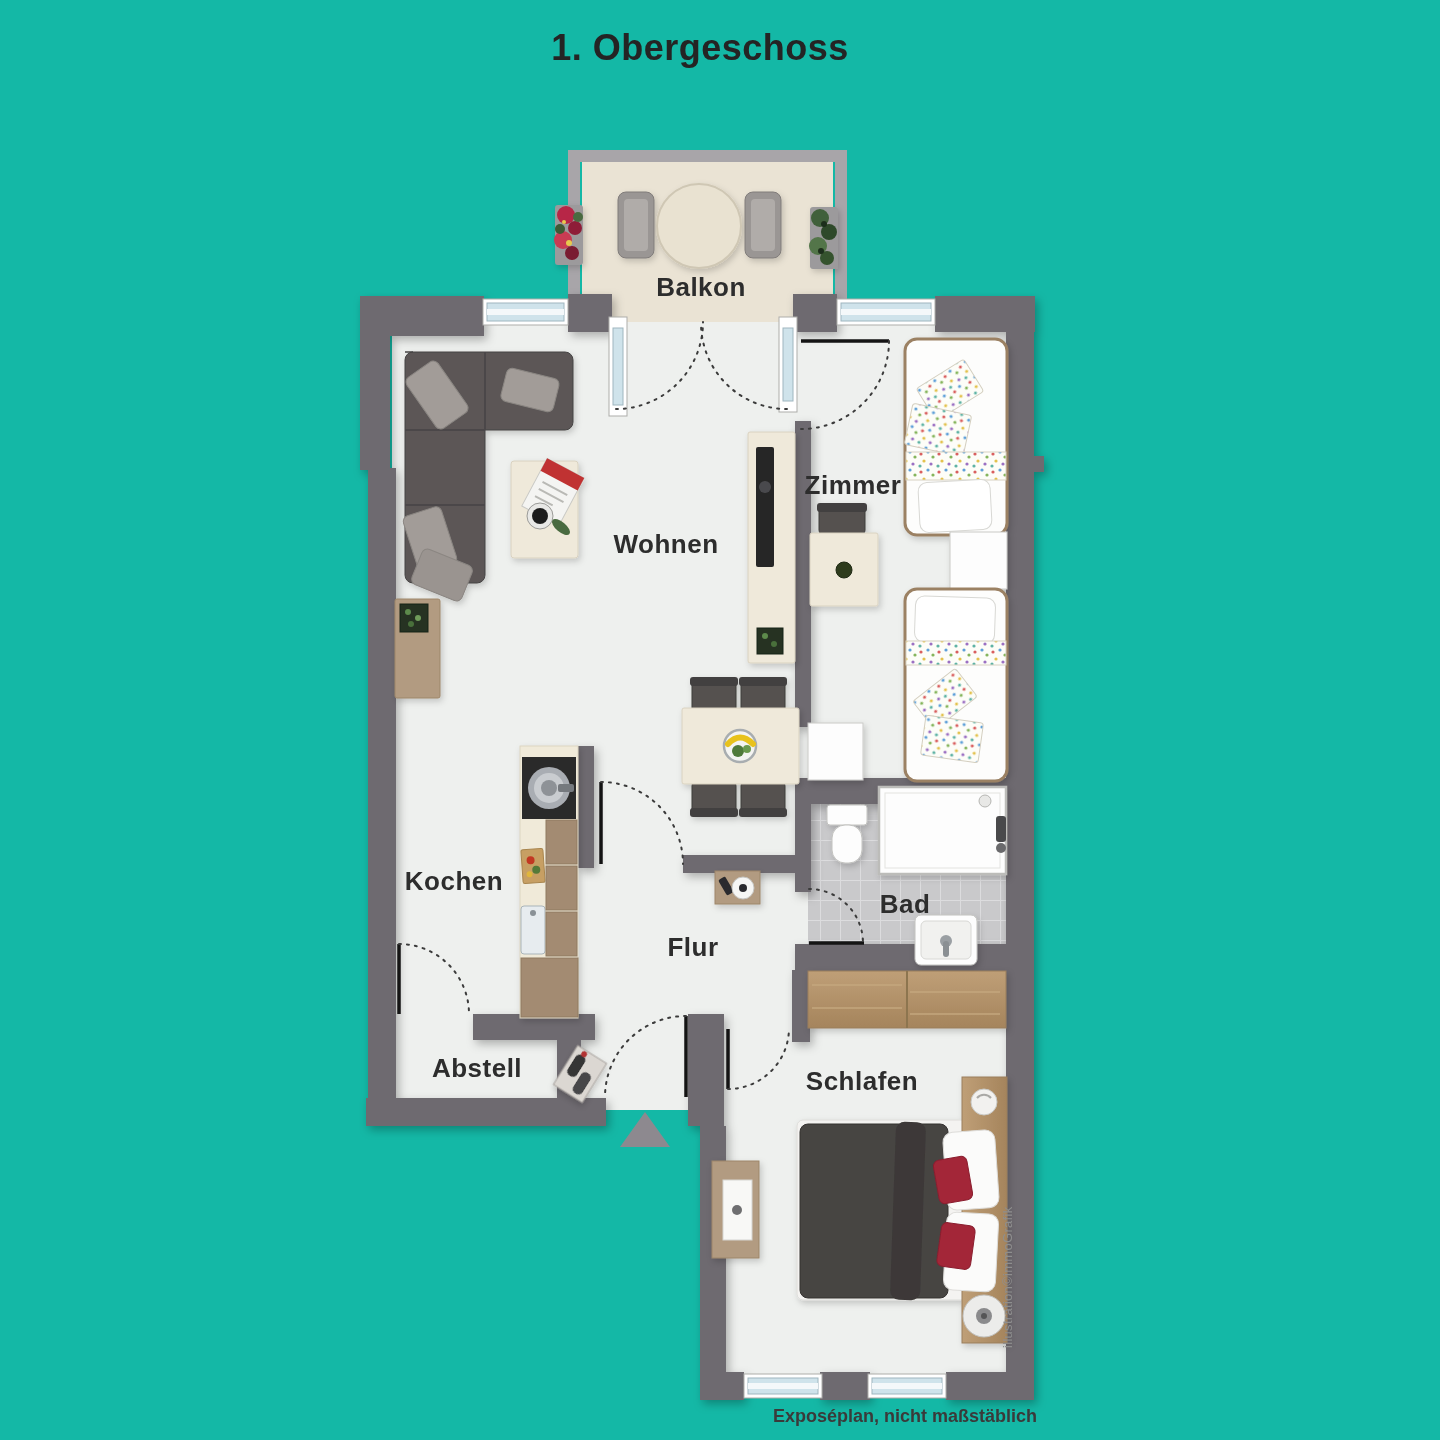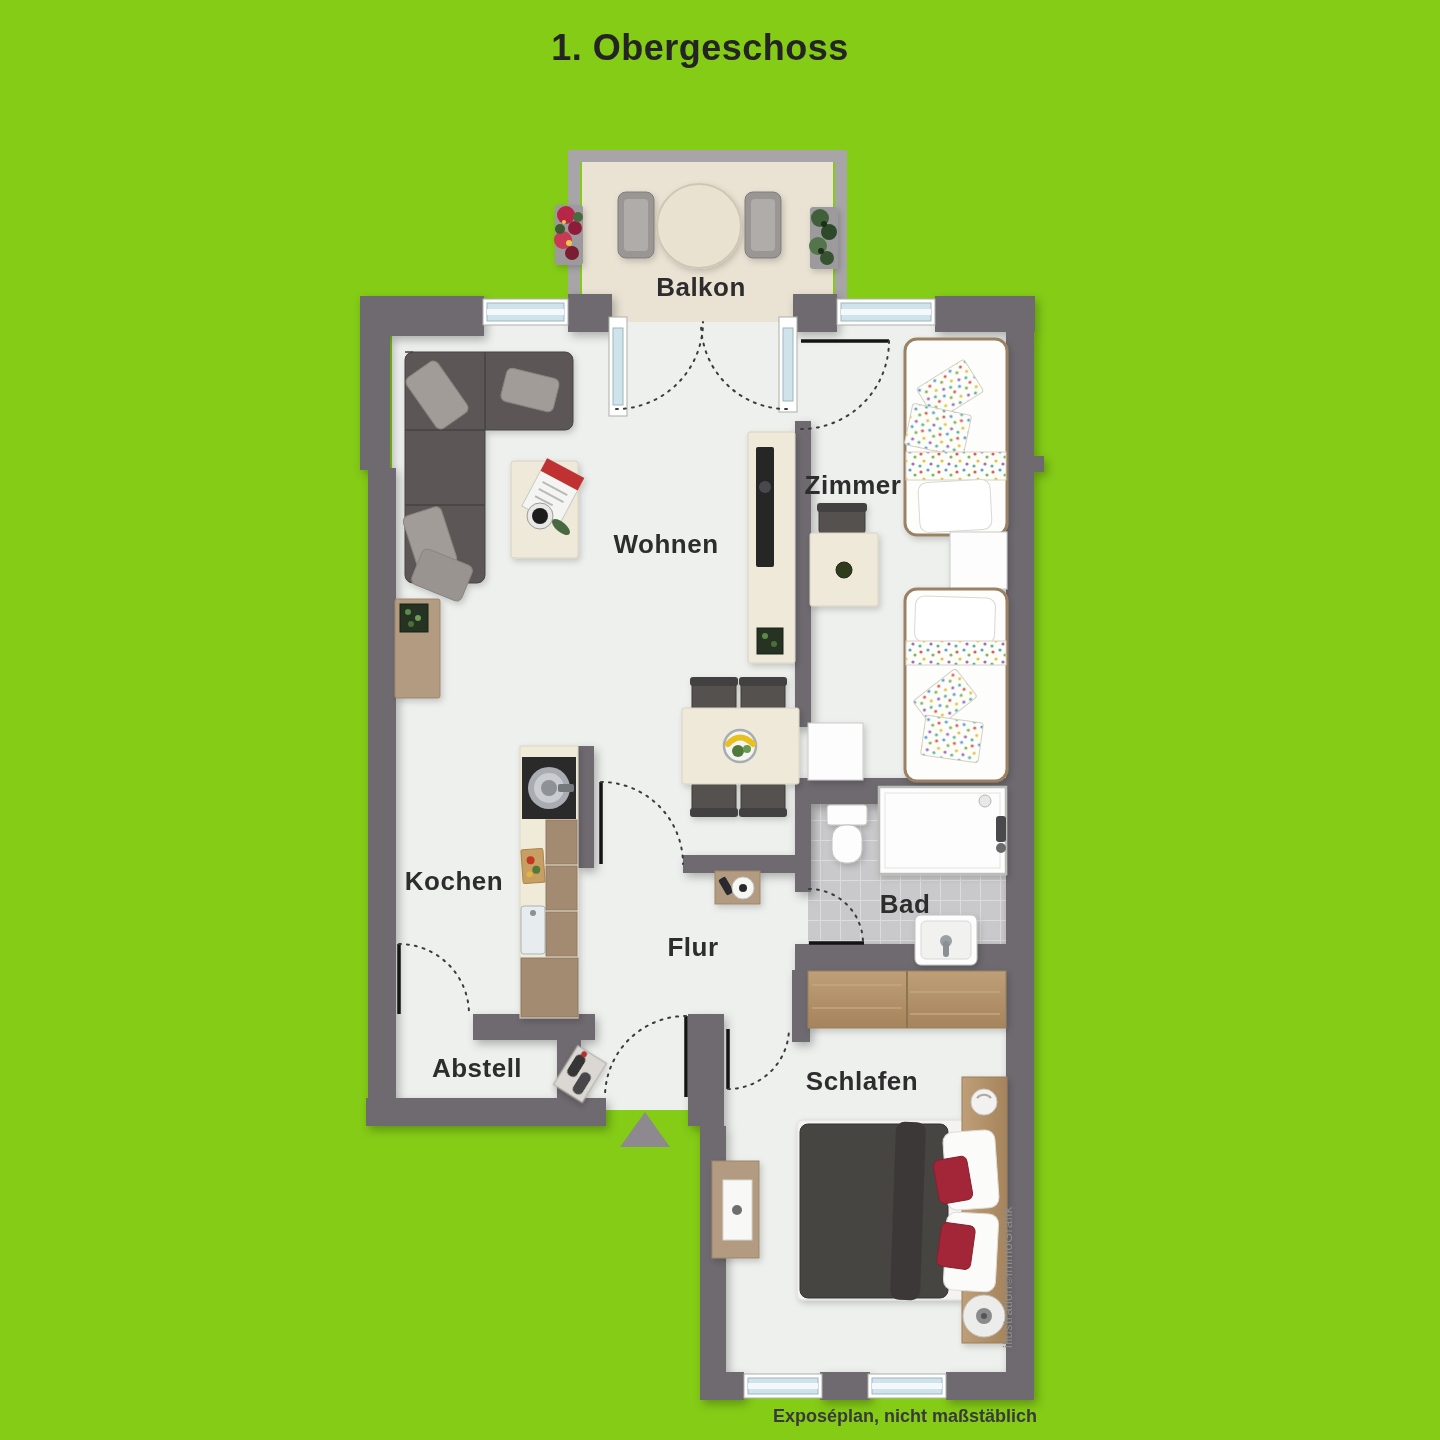--- a/index.html
+++ b/index.html
@@ -1,16 +1,16 @@
 <!DOCTYPE html>
 <html><head>
 <meta charset="utf-8">
 <style>
   html,body{margin:0;padding:0;background:#ffffff;}
-  .stage{position:relative;width:1440px;height:1440px;background:#84cc16;
+  .stage{position:relative;width:1440px;height:1440px;background:#14b8a6;
          font-family:"Liberation Sans",sans-serif;overflow:hidden;}
   svg{display:block;width:1440px;height:1440px;}
   .title{font-size:36px;font-weight:700;fill:#242424;letter-spacing:.5px;}
   .room-label{font-size:26px;font-weight:700;fill:#2d2d2d;letter-spacing:.5px;}
   .caption{font-size:18px;font-weight:700;fill:#3a3a3a;}
   .watermark{font-size:13px;fill:#8e8e8e;letter-spacing:.3px;}
   .arc{fill:none;stroke:#3b3b3b;stroke-width:2;stroke-dasharray:2 6;stroke-linecap:round;}
   .leaf{stroke:#141414;stroke-width:3.5;fill:none;}
 </style>
 </head>

